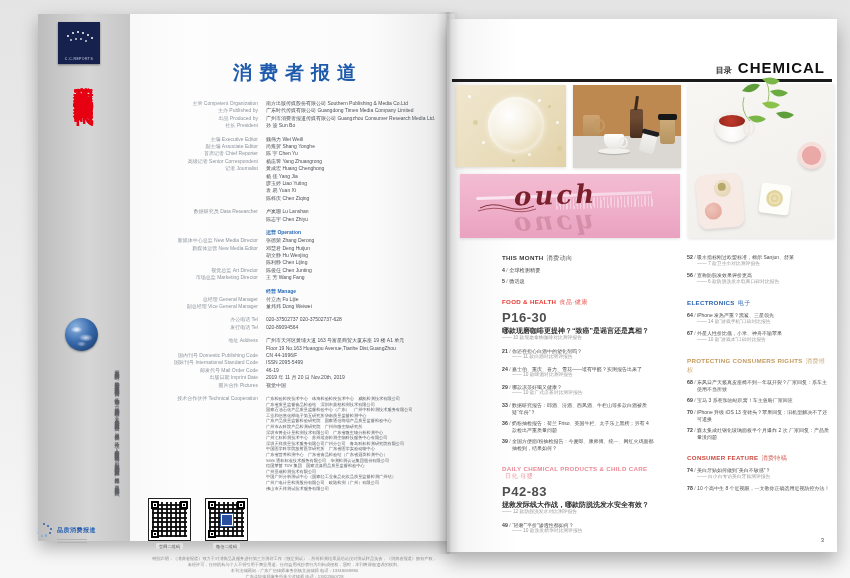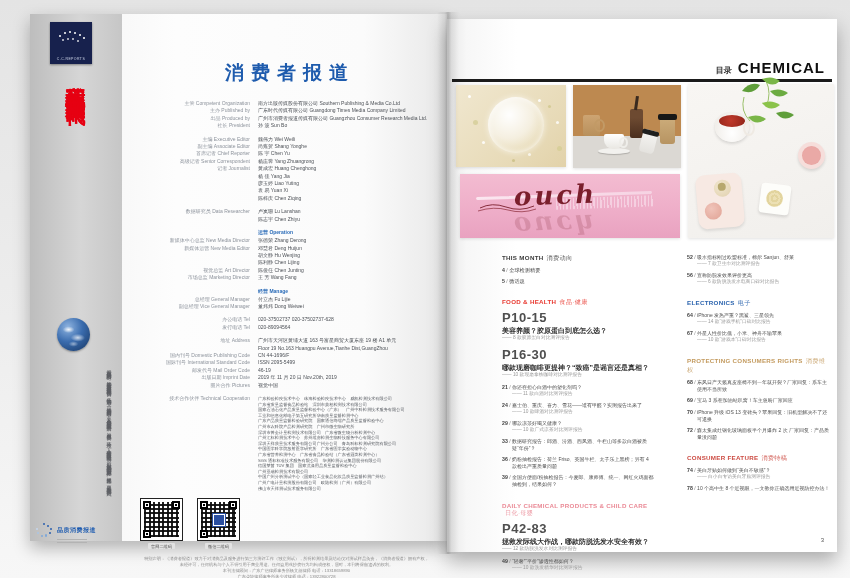--- a/index.html
+++ b/index.html
@@ -1,20 +1,20 @@
 <!DOCTYPE html>
 <html style="--masthead_blue: #1e5bad; --slogan_red: #e60012; --ops_blue: #2b6cb8; --section_red: #e8382f; --section_pink: #ea8a96; --section_blue: #2b64ae; --section_gold: #c39a5e; --feature_red: #cc4a41; --navy_logo: #17214d;"><head>
 <meta charset="utf-8">
 <style>
   html,body{margin:0;padding:0;background:#dcdcdc;}
   .stage{position:relative;width:850px;height:578px;overflow:hidden;
     background:linear-gradient(180deg,#e4e4e4 0%,#ededed 55%,#f7f7f7 100%);
     font-family:"Liberation Sans","DejaVu Sans",sans-serif;color:#444;}
   .page{position:absolute;background:#fff;}
-  .page-left{left:30px;top:14px;width:417px;height:527px;
+  .page-left{left:38px;top:14px;width:417px;height:527px;
     background:linear-gradient(90deg,#f1f1f1 0,#fdfdfd 35%,#fbfbfb 80%,#e8e8e8 100%);
     box-shadow:0 7px 16px rgba(0,0,0,.28);}
   .page-right{left:447px;top:19px;width:390px;height:533px;
     background:linear-gradient(90deg,#e7e7e7 0,#f7f7f7 5%,#ffffff 18%);
     box-shadow:0 9px 18px rgba(0,0,0,.3);}
   .spine{position:absolute;left:437px;top:12px;width:22px;height:542px;z-index:6;pointer-events:none;
     background:linear-gradient(90deg,transparent 0,rgba(0,0,0,.08) 35%,rgba(0,0,0,.2) 50%,rgba(0,0,0,.07) 65%,transparent 100%);}
 
   
   .sidebar{position:absolute;left:0;top:0;width:92px;height:100%;
@@ -537,25 +537,20 @@
             </div>
           </div>
       </div>
 
       <div class="toc-sec">
         <div class="sec-head sec-red">
           <span>FOOD &amp; HEALTH</span><span class="zh">食品·健康</span>
         </div>
         <div>
 
-        <div class="feature">
-              <div class="pages">P10-15</div>
-              <div class="f-title">美容养颜？胶原蛋白到底怎么选？</div>
-              <div class="f-sub">—— 8 款胶原蛋白对比测评报告</div>
-            </div>
             <div class="feature">
               <div class="pages">P16-30</div>
               <div class="f-title">哪款现磨咖啡更提神？“致癌”是谣言还是真相？</div>
               <div class="f-sub">—— 10 款现磨拿铁咖啡对比测评报告</div>
             </div>
           </div>
         <div>
 
         <div class="item">
               <span class="no">21</span>

